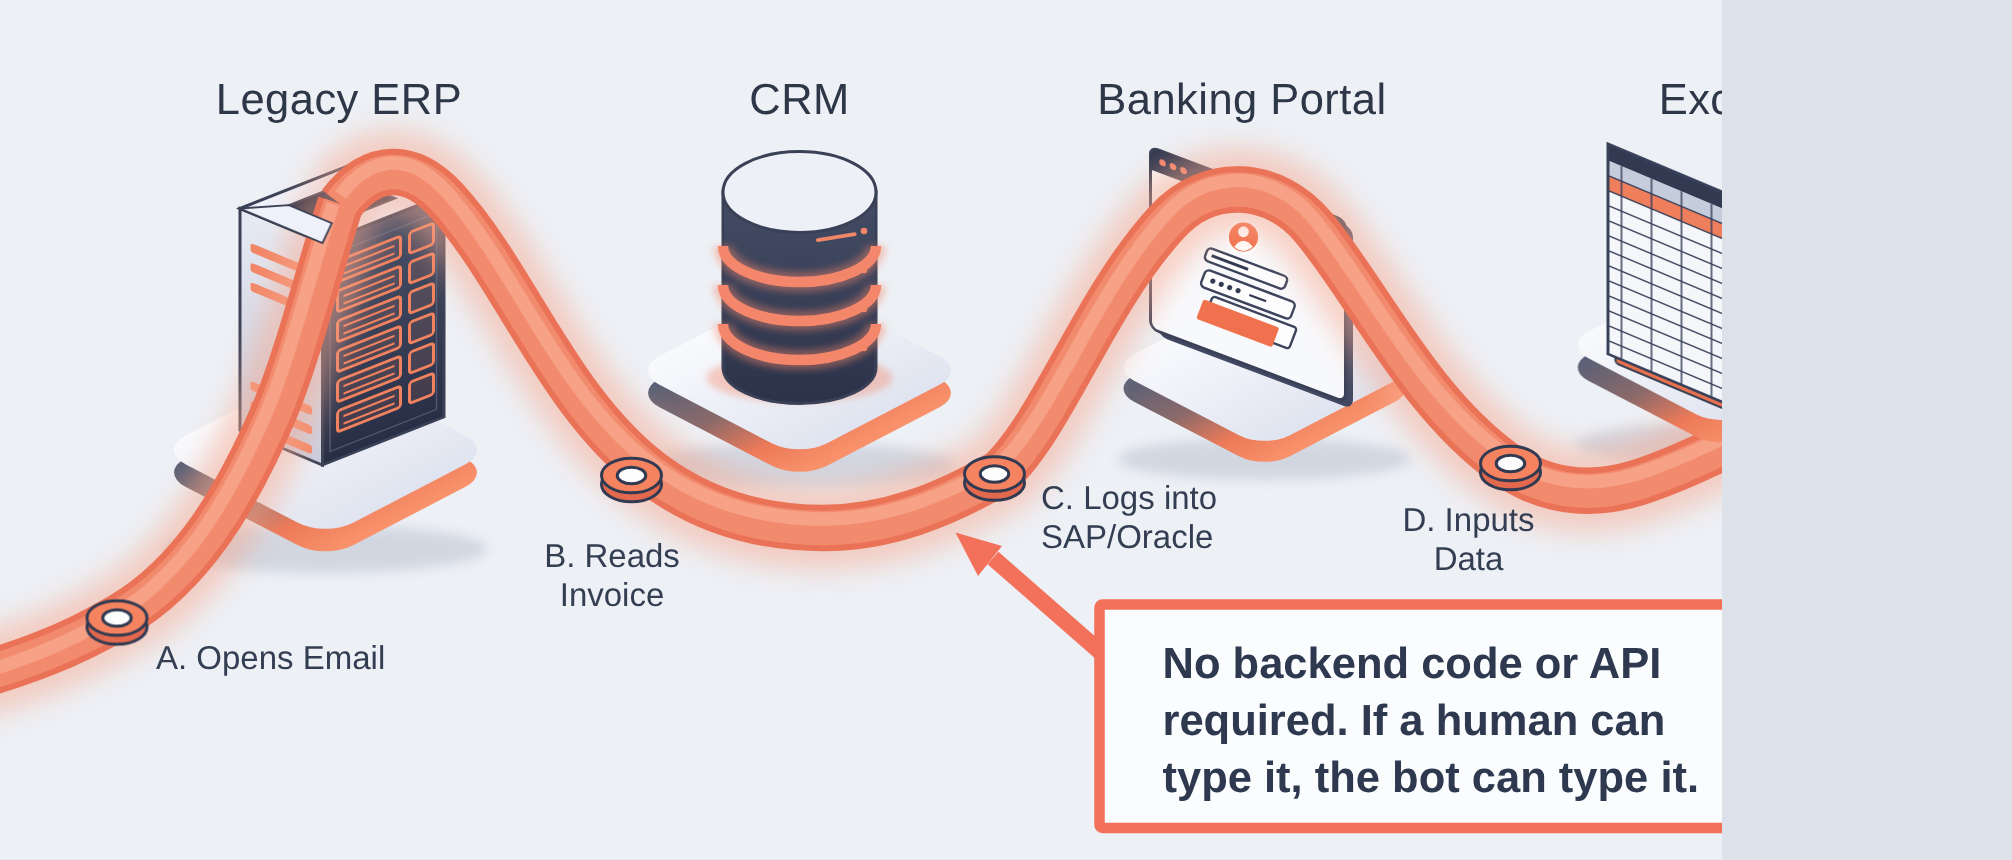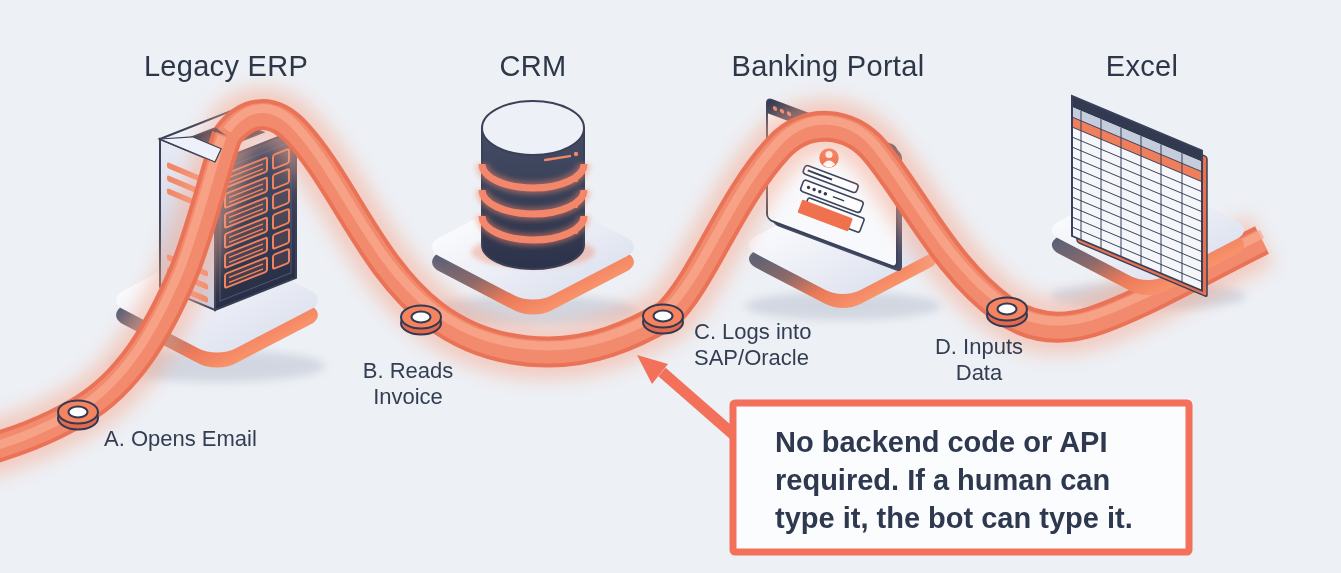--- a/index.html
+++ b/index.html
@@ -1,16 +1,16 @@
 <!DOCTYPE html>
 <html><head>
 <meta charset="utf-8">
 <style>
   html,body{margin:0;padding:0;background:#dde1e9;}
-  .stage{position:relative;width:1341px;height:573px;overflow:hidden;background:#edf0f5;
+  .stage{position:relative;width:1148px;height:573px;overflow:hidden;background:#edf0f5;
          font-family:"Liberation Sans", sans-serif;}
   svg{display:block}
   text{font-family:"Liberation Sans", sans-serif;}
   .title-label{font-size:29px;font-weight:500;fill:#2d3748;letter-spacing:.3px}
   .step-label{font-size:22px;font-weight:400;fill:#333e52}
   .callout-text{font-size:29px;font-weight:700;fill:#2e3950}
 </style>
 </head>
 <body>
 

